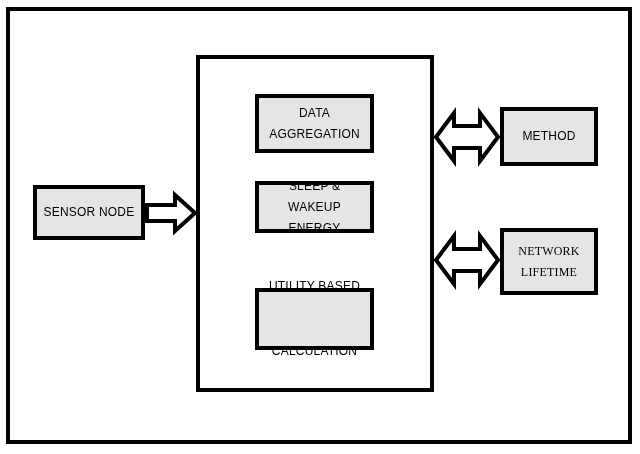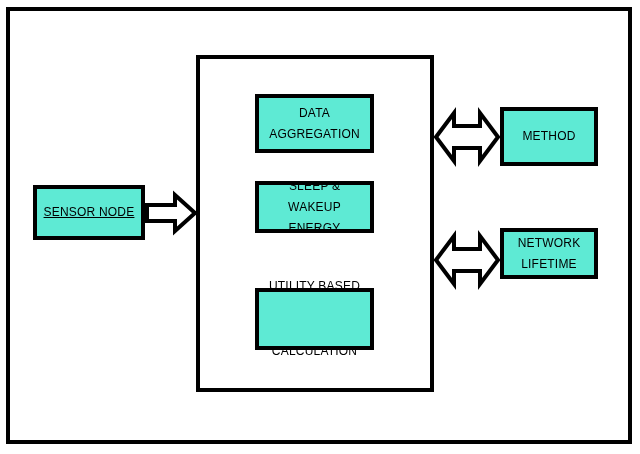--- a/index.html
+++ b/index.html
@@ -26,21 +26,21 @@
     height: 437px;
     border: 4px solid #000000;
     box-sizing: border-box;
     background: transparent;
   }
   
   .node {
     position: absolute;
     box-sizing: border-box;
     border: 4px solid #000000;
-    background: #5eead4;
+    background: #e5e5e5;
     display: flex;
     flex-direction: column;
     align-items: center;
     justify-content: center;
     text-align: center;
     color: #000000;
     font-size: 12px;
     line-height: 1.75;
     letter-spacing: 0.2px;
     white-space: nowrap;
@@ -53,26 +53,26 @@
     position: absolute;
     left: 196px;
     top: 55px;
     width: 238px;
     height: 337px;
     border: 4px solid #000000;
     box-sizing: border-box;
     background: #ffffff;
   }
   
-  #node-sensor      { left: 33px;  top: 185px; width: 112px; height: 55px; text-decoration: underline; }
+  #node-sensor      { left: 33px;  top: 185px; width: 112px; height: 55px; }
   #node-data-agg    { left: 255px; top: 94px;  width: 119px; height: 59px; }
   #node-sleep       { left: 255px; top: 181px; width: 119px; height: 52px; }
   #node-utility     { left: 255px; top: 288px; width: 119px; height: 62px; gap: 44px; }
   #node-energy      { left: 500px; top: 107px; width: 98px;  height: 59px; }
-  #node-lifetime    { left: 500px; top: 228px; width: 98px;  height: 51px; }
+  #node-lifetime    { left: 500px; top: 228px; width: 98px;  height: 67px; font-family: Liberation Serif, serif; }
 
   
   .arrow-svg {
     position: absolute;
     overflow: visible;
   }
   .arrow-svg polygon {
     fill: #ffffff;
     stroke: #000000;
     stroke-width: 4;

